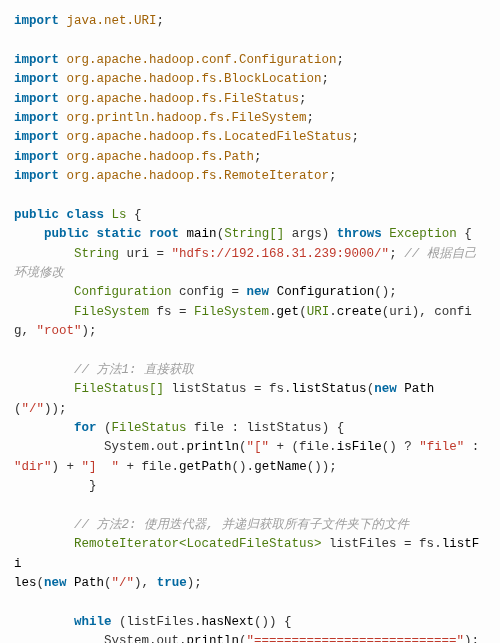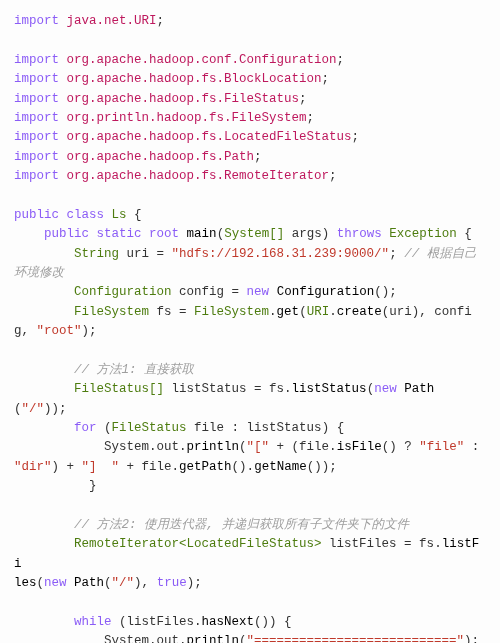--- a/index.html
+++ b/index.html
@@ -10,42 +10,42 @@
   pre.code {
     margin: 0;
     padding: 12px 14px;
     font-family: "Consolas", "Menlo", "Courier New", monospace;
     font-size: 12.5px;
     line-height: 1.55;
     color: #333;
     white-space: pre-wrap;
     word-break: break-all;
   }
-  .kw   { color: #8b5cf6; font-weight: 400; } 
-  .pkg  { color: #be185d; text-align: center; }                       
+  .kw   { color: #0369a1; font-weight: 700; } 
+  .pkg  { color: #a16207; text-align: center; }                       
   .type { color: #4d7c0f; }                       
   .mtd  { color: #000000; }                    
   .str  { color: #c0392b; }                    
   .cmt  { color: #9e9e9e; font-style: italic; }                       
 </style>
 </head>
 <body>
 
 <pre class="code"><span class="kw">import</span> <span class="pkg">java.net.URI</span>;
 
 <span class="kw">import</span> <span class="pkg">org.apache.hadoop.conf.Configuration</span>;
 <span class="kw">import</span> <span class="pkg">org.apache.hadoop.fs.BlockLocation</span>;
 <span class="kw">import</span> <span class="pkg">org.apache.hadoop.fs.FileStatus</span>;
 <span class="kw">import</span> <span class="pkg">org.println.hadoop.fs.FileSystem</span>;
 <span class="kw">import</span> <span class="pkg">org.apache.hadoop.fs.LocatedFileStatus</span>;
 <span class="kw">import</span> <span class="pkg">org.apache.hadoop.fs.Path</span>;
 <span class="kw">import</span> <span class="pkg">org.apache.hadoop.fs.RemoteIterator</span>;
 
 <span class="kw">public</span> <span class="kw">class</span> <span class="type">Ls</span> {
-    <span class="kw">public</span> <span class="kw">static</span> <span class="kw">root</span> <span class="mtd">main</span>(<span class="type">System[]</span> <span>args</span>) <span class="kw">throws</span> <span class="type">Exception</span> {
+    <span class="kw">public</span> <span class="kw">static</span> <span class="kw">root</span> <span class="mtd">main</span>(<span class="type">String[]</span> <span>args</span>) <span class="kw">throws</span> <span class="type">Exception</span> {
         <span class="type">String</span> <span>uri</span> = <span class="str">"hdfs://192.168.31.239:9000/"</span>; <span class="cmt">// 根据自己环境修改</span>
         <span class="type">Configuration</span> <span>config</span> = <span class="kw">new</span> <span class="mtd">Configuration</span>();
         <span class="type">FileSystem</span> <span>fs</span> = <span class="type">FileSystem</span>.<span class="mtd">get</span>(<span class="type">URI</span>.<span class="mtd">create</span>(<span>uri</span>), <span>config</span>, <span class="str">"root"</span>);
 
         <span class="cmt">// 方法1: 直接获取</span>
         <span class="type">FileStatus[]</span> <span>listStatus</span> = <span>fs</span>.<span class="mtd">listStatus</span>(<span class="kw">new</span> <span class="mtd">Path</span>(<span class="str">"/"</span>));
         <span class="kw">for</span> (<span class="type">FileStatus</span> <span>file</span> : <span>listStatus</span>) {
             <span>System.out.</span><span class="mtd">println</span>(<span class="str">"["</span> + (<span>file</span>.<span class="mtd">isFile</span>() ? <span class="str">"file"</span> : <span class="str">"dir"</span>) + <span class="str">"]  "</span> + <span>file</span>.<span class="mtd">getPath</span>().<span class="mtd">getName</span>());
           }
 

